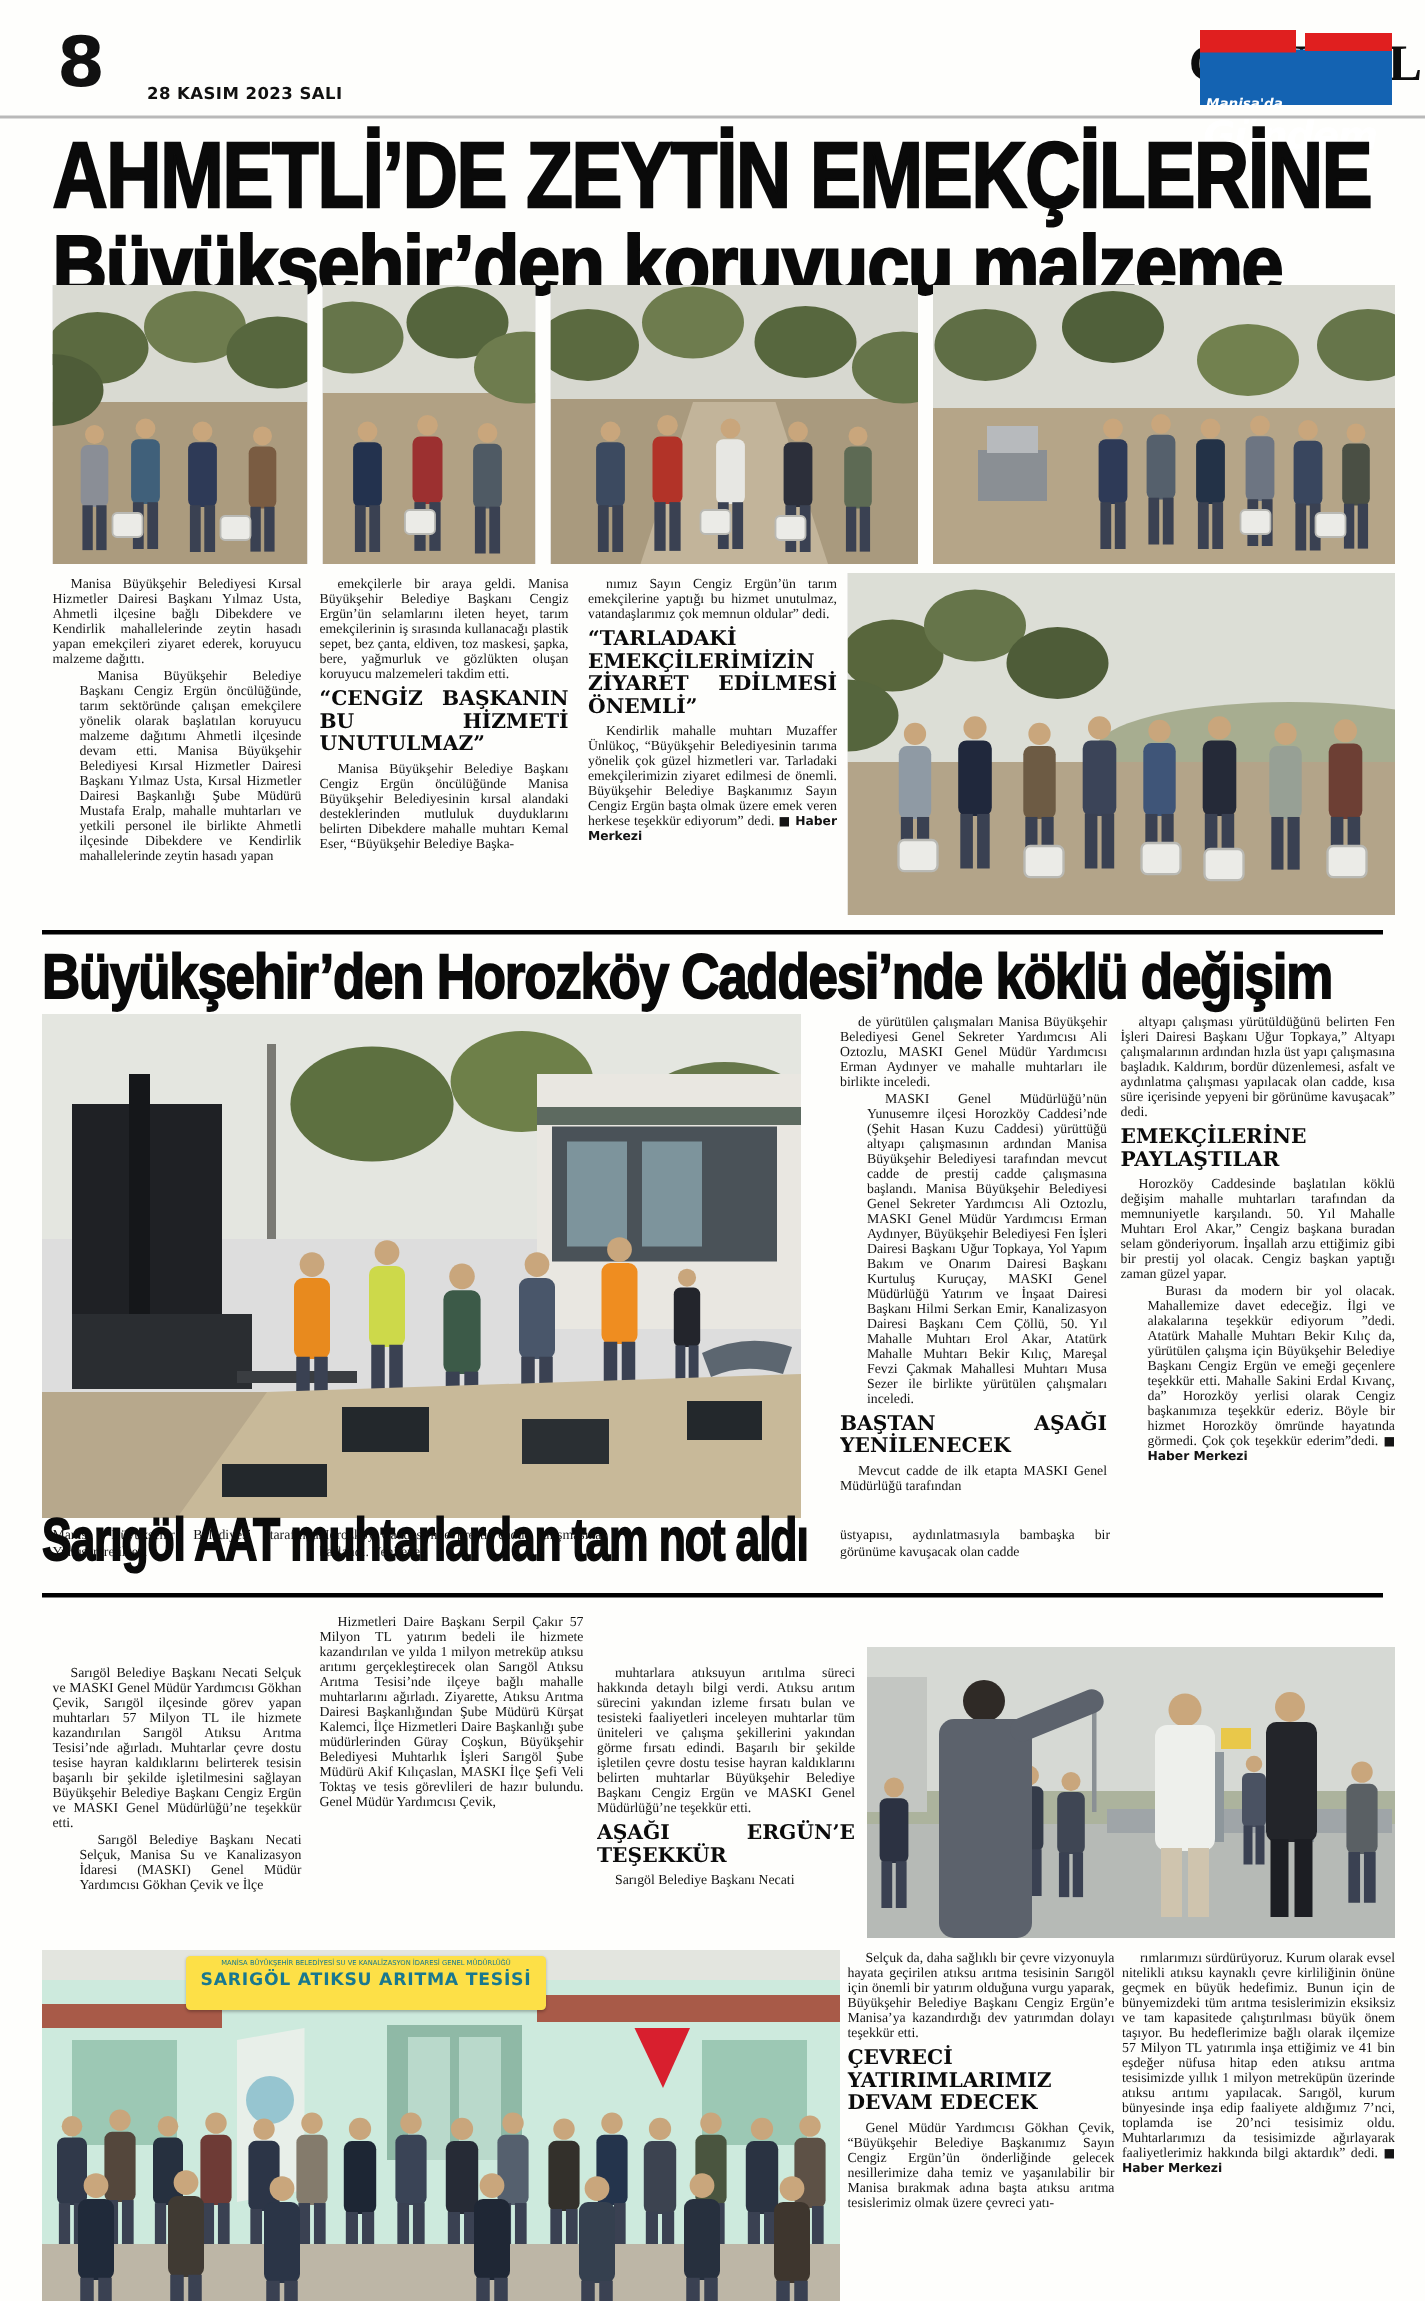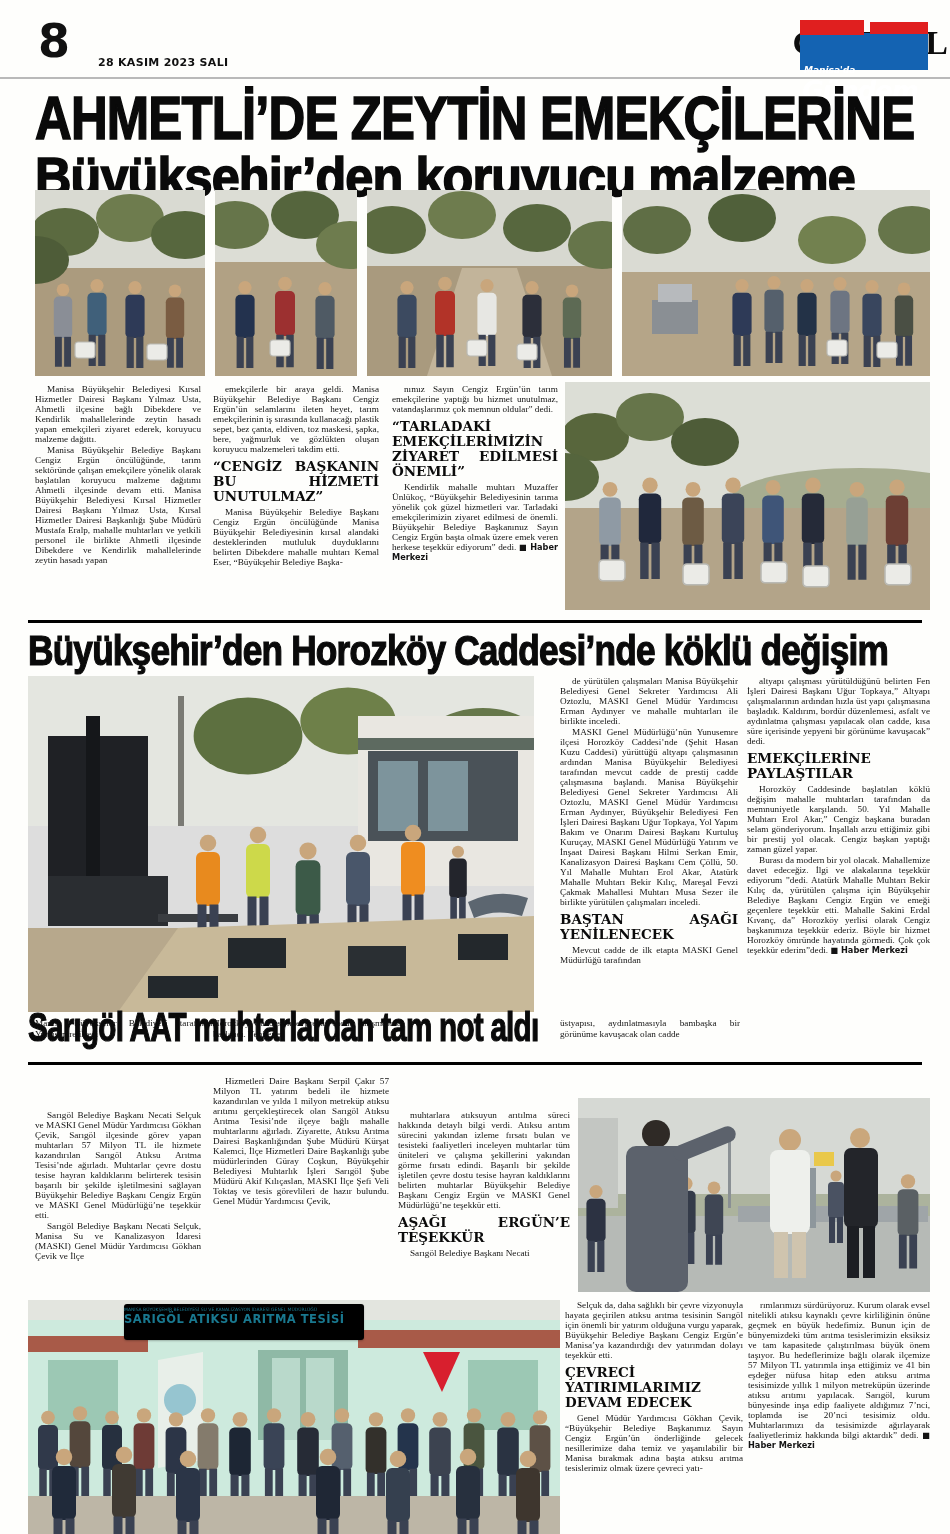--- a/index.html
+++ b/index.html
@@ -32,30 +32,30 @@
   .hl1b>span{transform:scaleX(.90);}
   .hl2{left:28px;top:627px;font-size:42px;-webkit-text-stroke:1.2px #0a0a0a;}
   .hl2>span{transform:scaleX(.84);}
   .hl3{left:28px;top:1005px;font-size:40px;text-align:center;-webkit-text-stroke:1.2px #0a0a0a;}
   .hl3>span{transform:scaleX(.74);}
   
   .sep{position:absolute;left:28px;width:894px;height:3px;background:#000;}
   
   .col{position:absolute;font-size:9.2px;line-height:10px;text-align:justify;overflow:hidden;}
   .col p{margin:0;text-indent:12px;}
-  .col p+p{margin-top:1px;}
+  .col p+p{margin-top:1px;margin-left:18px;}
   .col h4{font-family:"DejaVu Serif",serif;font-size:13.5px;line-height:15px;margin:5px 0 3px;
           text-indent:0;font-weight:bold;color:#0b0b0b;}
   .sig{font-family:"DejaVu Sans",sans-serif;font-weight:bold;font-size:8.2px;}
   .caption{position:absolute;font-size:9.2px;line-height:11px;text-align:justify;}
   
   .photo{position:absolute;overflow:hidden;background:#ddd;}
   .photo svg{display:block;width:100%;height:100%;}
-  .banner{position:absolute;left:96px;top:4px;width:240px;height:36px;background:#000000;
-          border-radius:3px;text-align:left;color:#19788f;overflow:hidden;box-shadow:0 1px 2px rgba(0,0,0,.25);}
+  .banner{position:absolute;left:96px;top:4px;width:240px;height:36px;background:#fde047;
+          border-radius:3px;text-align:center;color:#19788f;overflow:hidden;box-shadow:0 1px 2px rgba(0,0,0,.25);}
   .banner .b1{font-family:"DejaVu Sans",sans-serif;font-size:4.5px;line-height:6px;margin-top:3px;}
   .banner .b2{font-family:"DejaVu Sans",sans-serif;font-weight:bold;font-size:11.5px;line-height:13px;letter-spacing:.5px;}
 </style>
 </head>
 <body>
 
 <svg width="0" height="0" style="position:absolute">
   <defs>
     <g id="prs">
       <circle cx="0" cy="-2" r="5.5" fill="#c9a67c"></circle>

